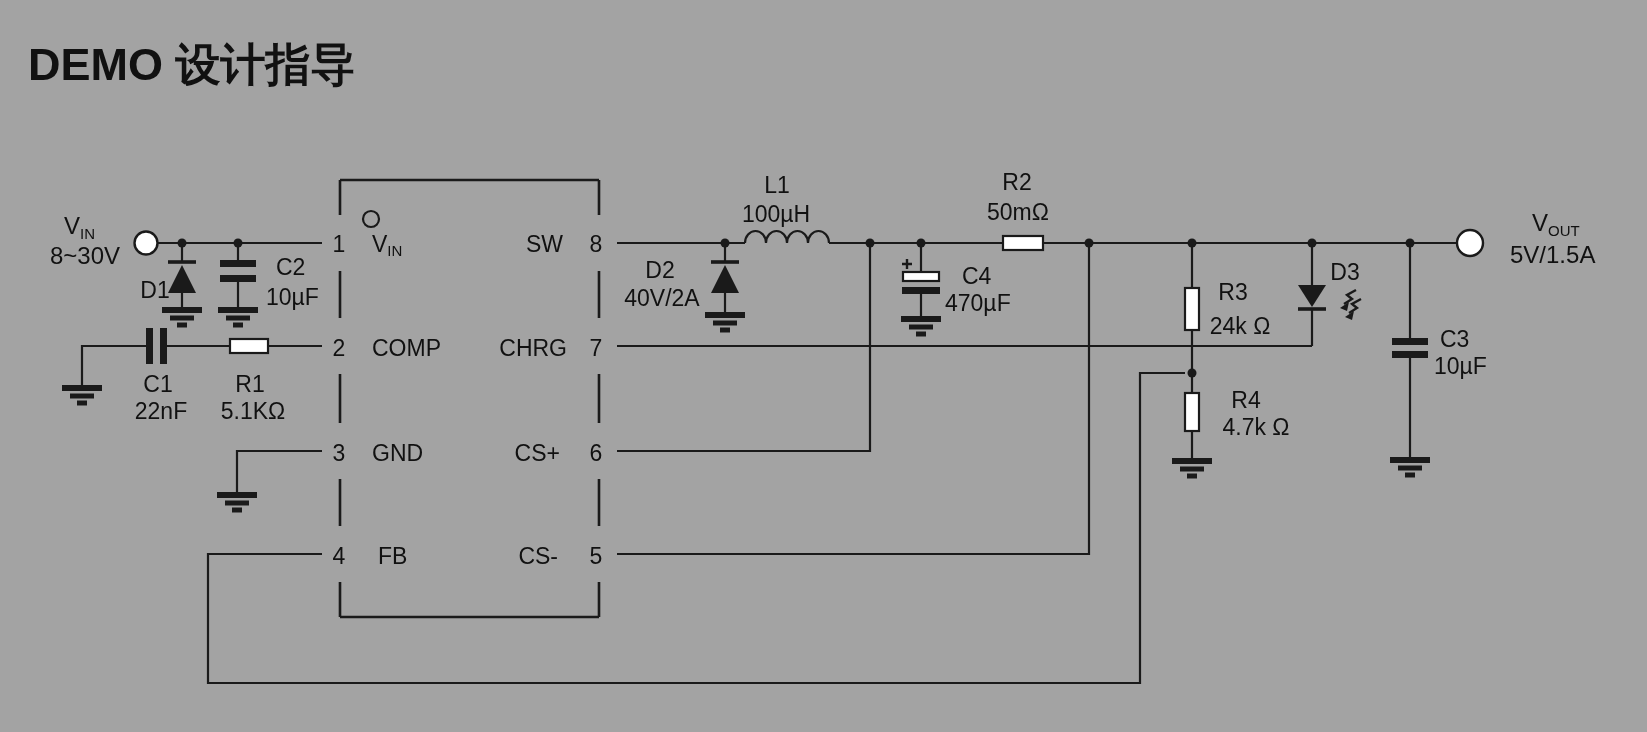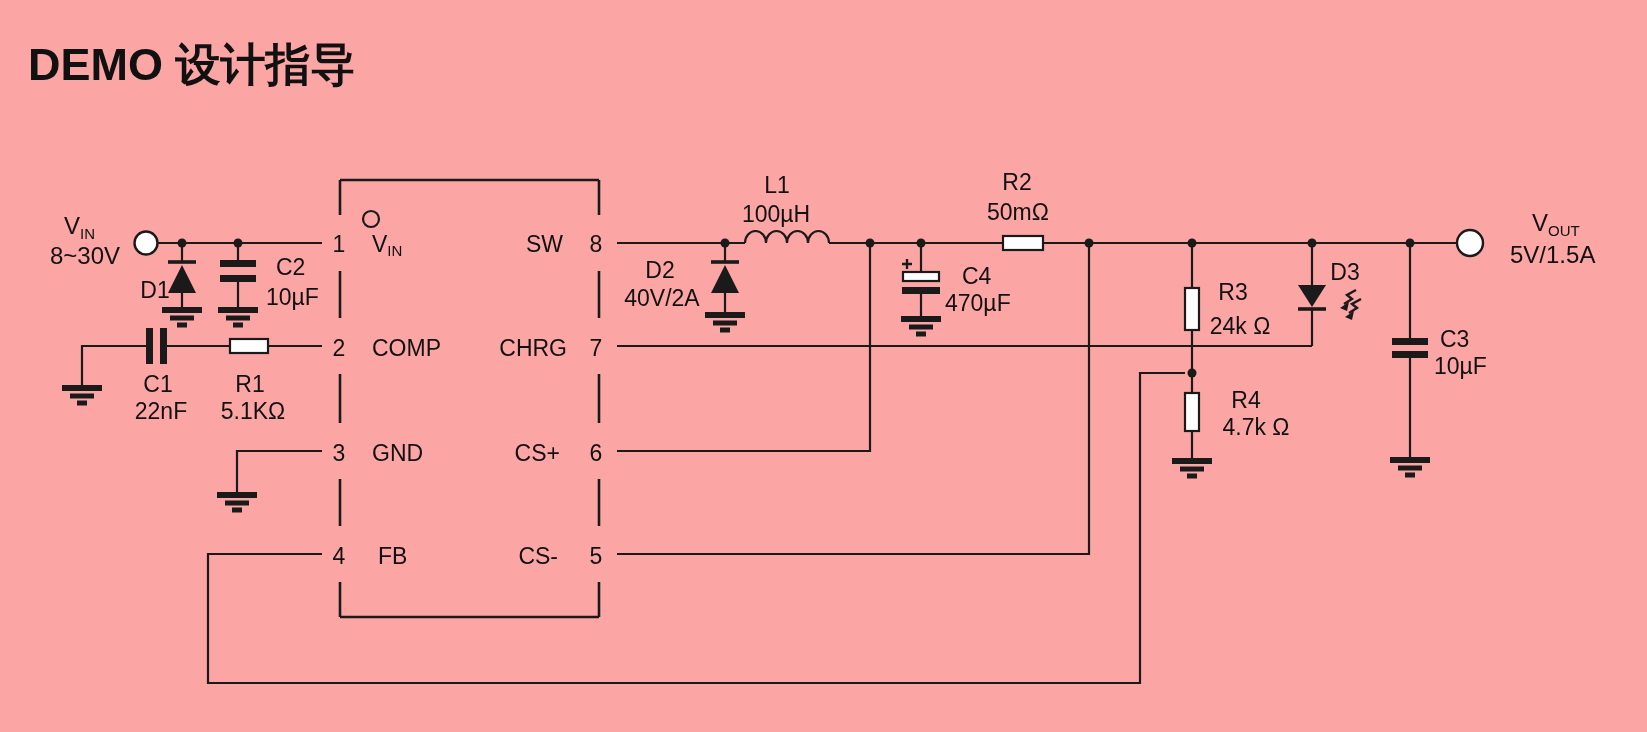--- a/index.html
+++ b/index.html
@@ -1,20 +1,20 @@
 <!DOCTYPE html>
 <html><head>
 <meta charset="utf-8">
 <style>
   html, body { margin: 0; padding: 0; background: #ffffff; }
   .canvas {
     position: relative;
     width: 1647px;
     height: 732px;
-    background: #fca5a5;
+    background: #a3a3a3;
     font-family: "Liberation Sans", sans-serif;
     overflow: hidden;
   }
   svg { display: block; }
   
   .w    { stroke: #1a1a1a; stroke-width: 2.2; fill: none; }
   .bar  { stroke: #1a1a1a; stroke-width: 3.6; fill: none; }
   .box  { stroke: #1a1a1a; stroke-width: 2.6; fill: none; }
   .body { stroke: #1a1a1a; stroke-width: 2.2; fill: #ffffff; }
   .solid{ fill: #1a1a1a; stroke: none; }

